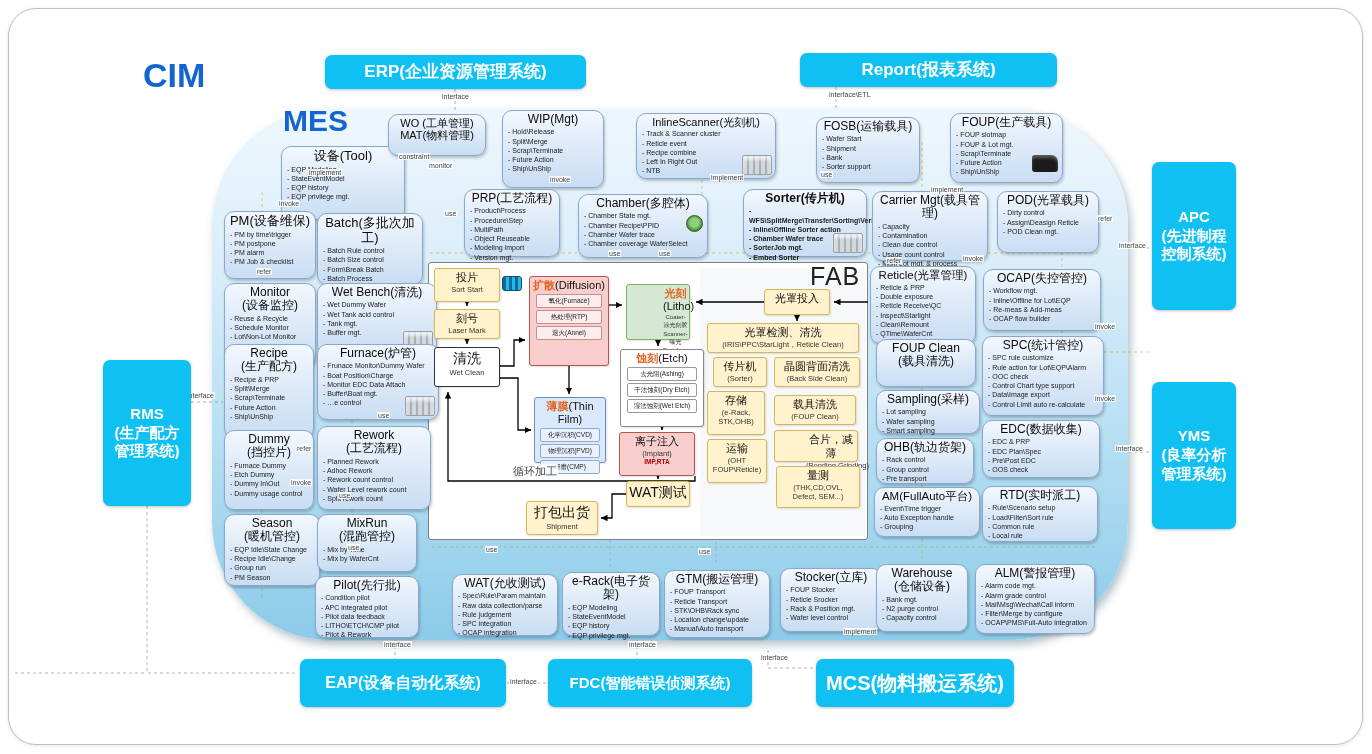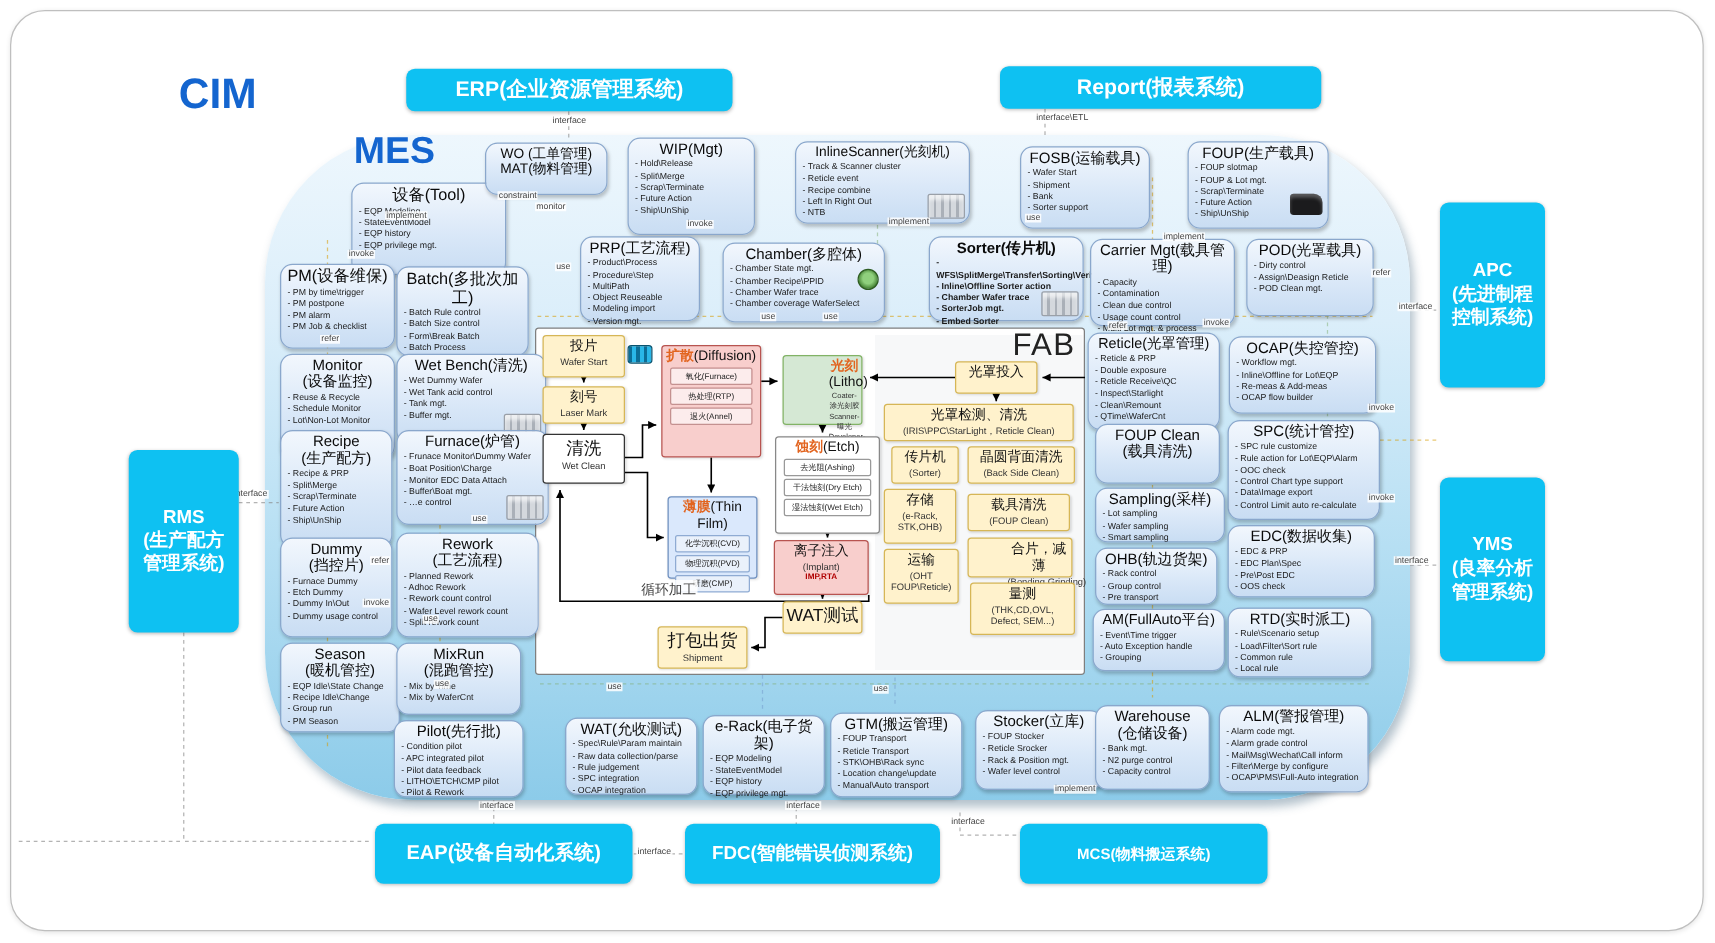--- a/index.html
+++ b/index.html
@@ -127,21 +127,21 @@
 (先进制程
 控制系统)</div>
       <div class="banner" style="left: 1152px; top: 382px; width: 84px; height: 147px; font-size: 15px;">YMS
 (良率分析
 管理系统)</div>
       <div class="banner" style="left: 103px; top: 360px; width: 88px; height: 146px; font-size: 15px;">RMS
 (生产配方
 管理系统)</div>
       <div class="banner" style="left: 300px; top: 659px; width: 206px; height: 48px; font-size: 16px;">EAP(设备自动化系统)</div>
       <div class="banner" style="left: 548px; top: 659px; width: 204px; height: 48px; font-size: 15px;">FDC(智能错误侦测系统)</div>
-      <div class="banner" style="left: 816px; top: 659px; width: 198px; height: 48px; font-size: 12px;">MCS(物料搬运系统)</div>
+      <div class="banner" style="left: 816px; top: 659px; width: 198px; height: 48px; font-size: 20px;">MCS(物料搬运系统)</div>
       <div class="module" style="left: 281px; top: 146px; width: 124px; height: 74px;">
         <div class="m-title" style="font-size: 13px;">设备(Tool)</div>
         <div class="m-items">
           <div class="m-item">- EQP Modeling</div>
           <div class="m-item">- StateEventModel</div>
           <div class="m-item">- EQP history</div>
           <div class="m-item">- EQP privilege mgt.</div>
         </div>
       </div>
       <div class="module" style="left: 388px; top: 114px; width: 98px; height: 42px;">
@@ -476,21 +476,21 @@
         <div class="m-items">
           <div class="m-item">- Alarm code mgt.</div>
           <div class="m-item">- Alarm grade control</div>
           <div class="m-item">- Mail\Msg\Wechat\Call inform</div>
           <div class="m-item">- Filter\Merge by configure</div>
           <div class="m-item">- OCAP\PMS\Full-Auto integration</div>
         </div>
       </div>
       <div class="fb k-y" style="left: 434px; top: 268px; width: 66px; height: 34px;">
         <div class="fb-cn">投片</div>
-        <div class="fb-en">Wafer Start</div>
+        <div class="fb-en">Sort Start</div>
       </div>
       <div class="fb k-y" style="left: 434px; top: 309px; width: 66px; height: 30px;">
         <div class="fb-cn">刻号</div>
         <div class="fb-en">Laser Mark</div>
       </div>
       <div class="fb k-w" style="left: 434px; top: 347px; width: 66px; height: 40px;">
         <div class="fb-cn big">清洗</div>
         <div class="fb-en">Wet Clean</div>
       </div>
       <div class="fb k-p" style="left: 529px; top: 276px; width: 80px; height: 90px;">

